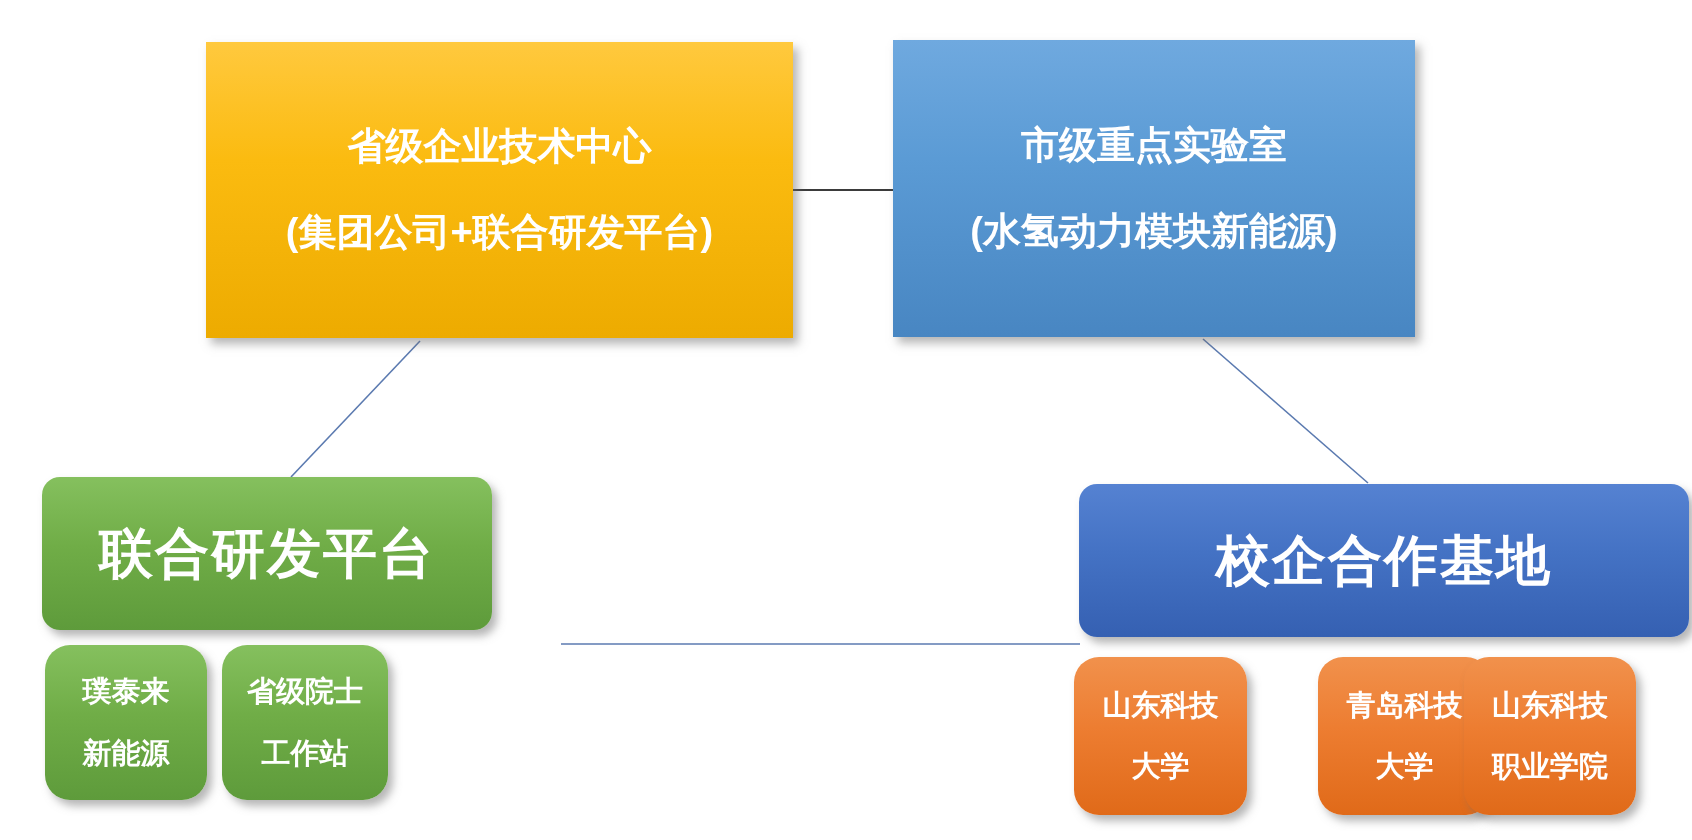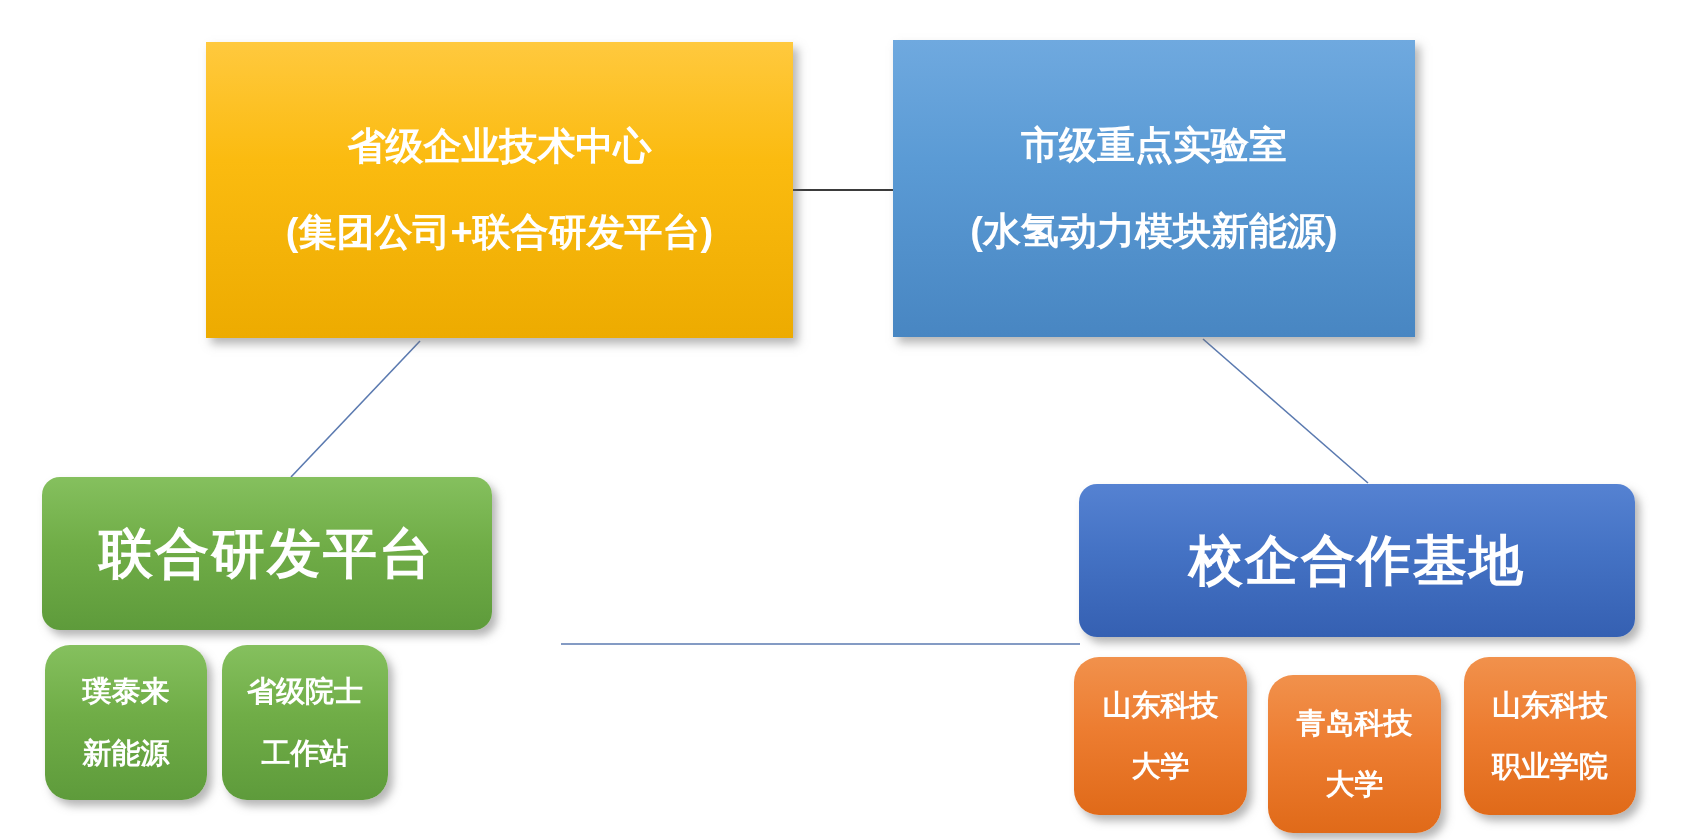--- a/index.html
+++ b/index.html
@@ -49,40 +49,40 @@
     background: linear-gradient(180deg, var(--sky-light) 0%, var(--sky) 40%, var(--sky-dark) 100%);
   }
 
   
   .node.big-rounded { font-size: 54px; letter-spacing: 2px; border-radius: 18px; }
   #node-joint-rd {
     left: 42px; top: 477px; width: 450px; height: 153px;
     background: linear-gradient(180deg, var(--green-light) 0%, var(--green) 45%, var(--green-dark) 100%);
   }
   #node-school-base {
-    left: 1079px; top: 484px; width: 556px; height: 153px;
+    left: 1079px; top: 484px; width: 610px; height: 153px;
     background: linear-gradient(180deg, var(--royal-light) 0%, var(--royal) 45%, var(--royal-dark) 100%);
   }
 
   
   .node.small-rounded { font-size: 29px; gap: 28px; border-radius: 25px; }
   .green-sub {
     top: 645px; height: 155px;
     background: linear-gradient(180deg, var(--green-light) 0%, var(--green) 45%, var(--green-dark) 100%);
   }
   #rd-partner-0 { left: 45px;  width: 162px; }
   #rd-partner-1 { left: 222px; width: 166px; align-items: center; }
   #rd-partner-2 { left: 402px; width: 166px; }
 
   .orange-sub {
     top: 657px; height: 158px;
     background: linear-gradient(180deg, var(--orange-light) 0%, var(--orange) 45%, var(--orange-dark) 100%);
   }
   #school-0 { left: 1074px; width: 173px; }
-  #school-1 { left: 1268px; width: 173px; margin-top: 18px; }
+  #school-1 { left: 1318px; width: 173px; }
   #school-2 { left: 1464px; width: 172px; }
 
   .node span { display: block; }
 </style>
 </head>
 <body>
 
 <div id="canvas">
 
   <svg id="connectors" viewBox="0 0 1692 840">

